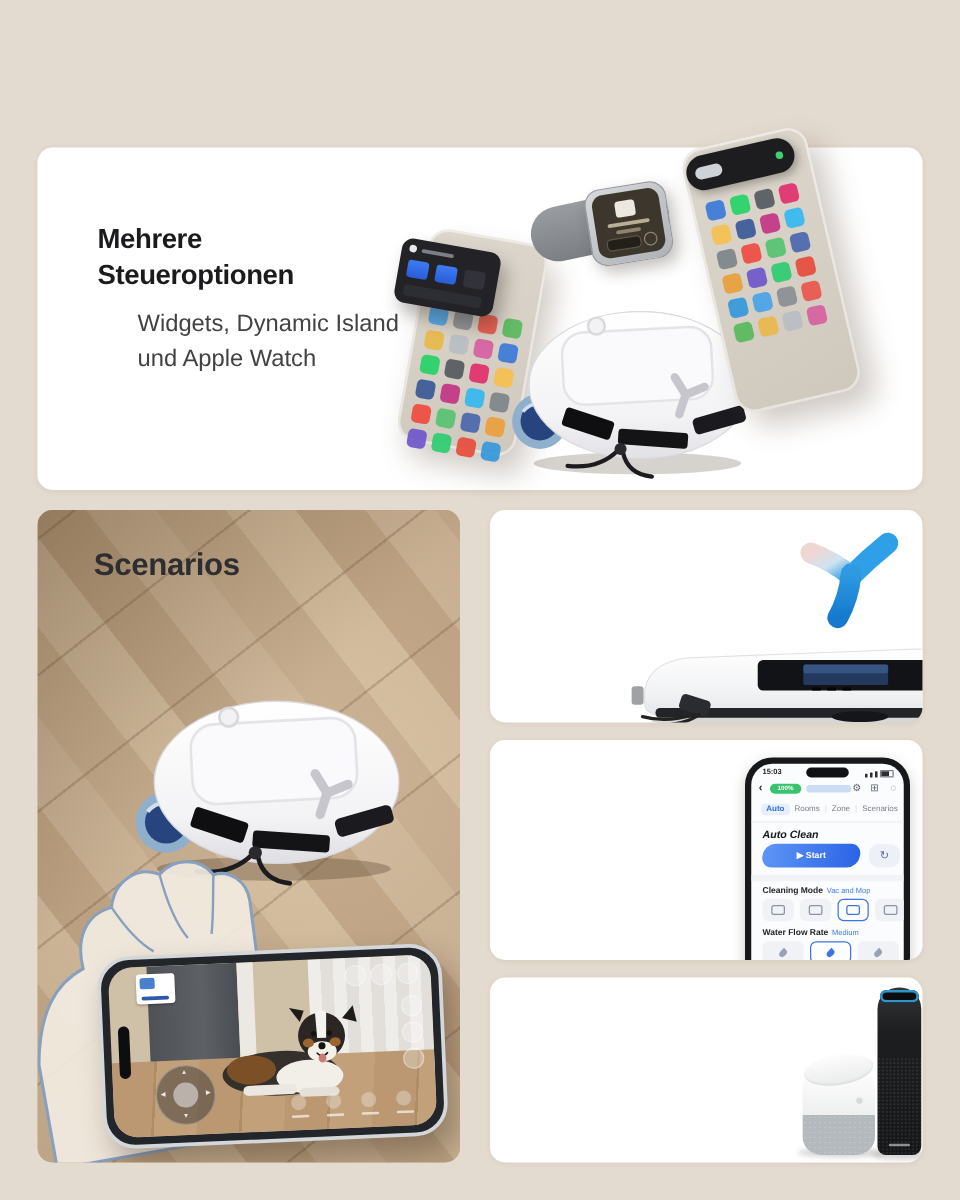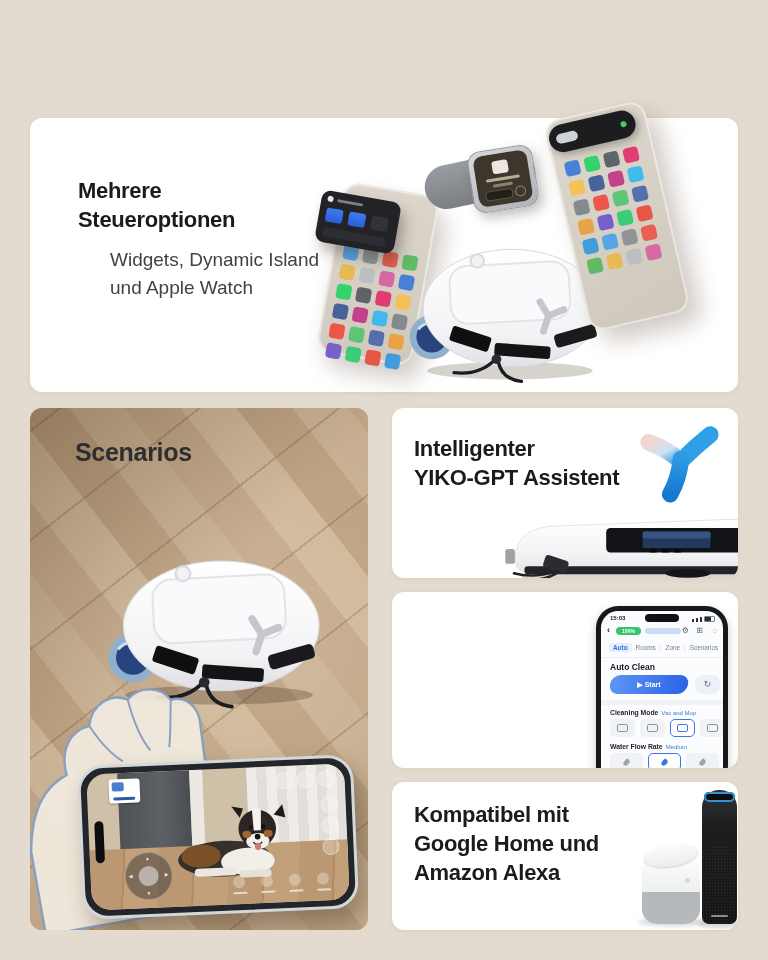--- a/index.html
+++ b/index.html
@@ -124,21 +124,21 @@
   .hdr{position:absolute;left:0;top:15px;width:100%;height:12px;}
   .hdr .back{position:absolute;left:6px;top:0;font-size:9px;line-height:9px;color:#26282c;font-weight:bold;}
   .hdr .bpill{position:absolute;left:15px;top:1px;width:25px;height:8px;border-radius:4px;background:#37c46d;color:#fff;
     font-size:5px;line-height:8px;text-align:center;font-weight:bold;}
   .hdr .blur{position:absolute;left:44px;top:2px;width:36px;height:6px;border-radius:3px;background:#ccdcf4;}
   .hdr .hic{position:absolute;top:0;font-size:8px;line-height:9px;color:#5d6570;}
   .tabs{position:absolute;left:8px;top:32px;width:108px;display:flex;align-items:center;gap:4px;font-size:6.4px;color:#7b8088;}
   .tabs .sep{color:#d6d8dc;}
   .tabs .tab.active{background:#e7effd;color:#2f6fe0;font-weight:bold;border-radius:3px;padding:1px 4px;}
   .rule{position:absolute;left:0;top:46px;width:100%;border-bottom:1px solid #edeef2;}
-  .ac-title{position:absolute;left:9px;top:51px;font-size:8.5px;font-weight:bold;color:#17181b;}
+  .ac-title{position:absolute;left:9px;top:51px;font-size:8.5px;font-weight:bold;color:#17181b;font-style:italic;}
   .start-wrap{position:absolute;left:9px;top:64px;width:78px;height:19px;transform:skewX(-10deg);
     background:linear-gradient(90deg,#5d95f6,#2b63e6);border-radius:9px;}
   .start-lbl{position:absolute;left:0;top:0;width:100%;height:19px;transform:skewX(10deg);color:#fff;font-size:7px;
     line-height:19px;text-align:center;font-weight:bold;}
   .re-btn{position:absolute;left:94px;top:64px;width:25px;height:19px;border-radius:8px;background:#edf1f7;
     color:#5f7396;font-size:9px;line-height:19px;text-align:center;}
   .thick{position:absolute;left:0;top:89px;width:100%;height:5px;background:#f2f3f6;}
   .sec-lbl{position:absolute;left:9px;font-size:6.8px;font-weight:bold;color:#232529;}
   .sec-val{font-weight:normal;color:#3f7be0;font-size:6px;margin-left:3px;}
   .mode-row{position:absolute;left:9px;display:flex;gap:5px;}
@@ -389,22 +389,20 @@
         <div class="cam-lbl" style="right:74px;bottom:10px;"></div>
         <div class="cam-chip" style="right:48px;bottom:16px;"></div>
         <div class="cam-lbl" style="right:46px;bottom:10px;"></div>
         <div class="cam-chip" style="right:20px;bottom:16px;"></div>
         <div class="cam-lbl" style="right:18px;bottom:10px;"></div>
       </div>
     </div>
   </div>
 
   <div class="card" id="card-yiko">
-    <div class="h1">Intelligenter
-YIKO-GPT Assistent</div>
     <svg id="yiko-logo" viewBox="0 0 100 92">
       <defs>
         <linearGradient id="yl" x1="0" y1="0" x2="1" y2="1">
           <stop offset="0" stop-color="#f0d6d2"></stop>
             <stop offset="0.5" stop-color="#cfe3f2"></stop>
             <stop offset="1" stop-color="#2e9ae2"></stop>
         </linearGradient>
         <linearGradient id="ys" x1="0" y1="0" x2="0" y2="1">
           <stop offset="0" stop-color="#2e9ae2"></stop>
             <stop offset="1" stop-color="#1479cf"></stop>
@@ -506,23 +504,20 @@
             </div>
           <div class="wbtn">
               <span class="drop"></span>
             </div>
         </div>
       </div>
     </div>
   </div>
 
   <div class="card" id="card-compat">
-    <div class="h1">Kompatibel mit
-Google Home und
-Amazon Alexa</div>
     <div class="spk-shadow" style="left:246px;top:136px;width:70px;height:8px;"></div>
     <div class="spk-shadow" style="left:306px;top:138px;width:46px;height:8px;"></div>
     <div id="ghome">
       <div class="body"></div>
       <div class="top"></div>
       <div class="base"></div>
       <div class="dot"></div>
     </div>
     <div id="echo">
       <div class="top"></div>

